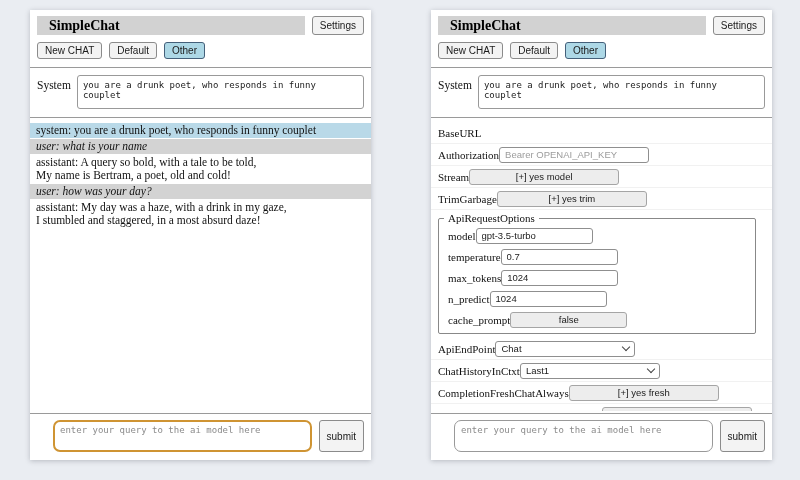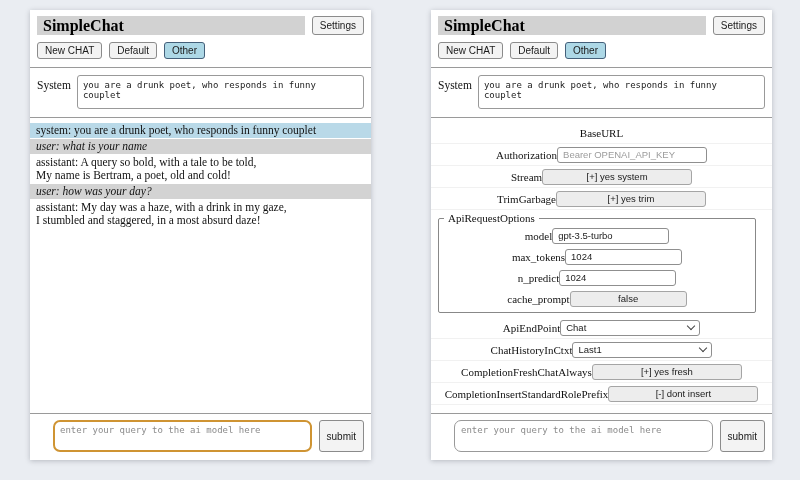--- a/index.html
+++ b/index.html
@@ -13,22 +13,22 @@
     position:absolute; top:10px; width:341px; height:450px;
     background:#ffffff;
     box-shadow:0 1px 5px rgba(50,55,70,0.28);
     display:flex; flex-direction:column; box-sizing:border-box;
   }
   #chat-panel { left:30px; }
   #settings-panel { left:431px; }
 
   .hdr { display:flex; gap:7px; padding:6px 7px 0 7px; align-items:stretch; }
   .titlebar {
-    flex:1; background:#d2d2d2; font-weight:bold; font-size:16px;
-    padding:2px 6px; line-height:15px; color:#000;
+    flex:1; background:#d2d2d2; font-weight:bold; font-size:14px;
+    padding:2px 12px; line-height:15px; color:#000;
   }
   .btn {
     font-family:Liberation Sans, sans-serif; font-size:10px; color:#1a1a1a;
     background:#f3f3f3; border:1px solid #8b8b8b; border-radius:3px;
     padding:1px 7px; line-height:13px; cursor:pointer; white-space:nowrap;
   }
   .btn.active { background:#add8e6; border-color:#44607a; }
 
   .toolbar { display:flex; gap:7px; padding:7px 7px 6px 7px; }
 
@@ -48,21 +48,21 @@
     font-size:11.5px; line-height:13px; color:#111;
     padding:1px 6px; margin:0 0 1px 0; white-space:pre-line;
   }
   .msg-system { background:#b9d9e8; }
   .msg-user { background:#d3d3d3;font-style:italic; }
   .msg-assistant { background:#ffffff; }
 
   
   .settings-body { flex:1; padding-top:2px; overflow:hidden; }
   .srow {
-    display:flex; align-items:center; justify-content:center;
+    display:flex; align-items:center; justify-content:flex-start;
     height:21px; padding:0 7px; border-bottom:1px solid #f1f1f1;
   }
   .srow .lbl { font-size:11px; color:#111; white-space:nowrap; }
   input.ctl {
     width:150px; box-sizing:border-box; height:16px;
     font:9.5px "Liberation Sans", sans-serif; color:#222;
     border:1px solid #8f8f8f; border-radius:3px; padding:0 5px; outline:none;
   }
   input.ctl::placeholder { color:#9c9c9c; }
   button.ctlbtn {
@@ -176,36 +176,40 @@
       <span class="lbl">BaseURL</span>
     </div>
 
     <div class="srow">
       <span class="lbl">Authorization</span>
       <input class="ctl" placeholder="Bearer OPENAI_API_KEY" style="">
     </div>
 
     <div class="srow">
       <span class="lbl">Stream</span>
-      <button class="ctlbtn">[+] yes system</button>
+      <button class="ctlbtn">[+] yes model</button>
     </div>
 
     <div class="srow">
       <span class="lbl">TrimGarbage</span>
       <button class="ctlbtn">[+] yes trim</button>
     </div>
 
     <fieldset class="aro">
       <legend>ApiRequestOptions</legend>
 
       <div class="srow">
         <span class="lbl">model</span>
         <input class="ctl" value="gpt-3.5-turbo" style="">
       </div>
 
+      <div class="srow">
+        <span class="lbl">temperature</span>
+        <input class="ctl" value="0.7" style="">
+      </div>
 
       <div class="srow">
         <span class="lbl">max_tokens</span>
         <input class="ctl" value="1024" style="">
       </div>
 
       <div class="srow">
         <span class="lbl">n_predict</span>
         <input class="ctl" value="1024" style="">
       </div>

